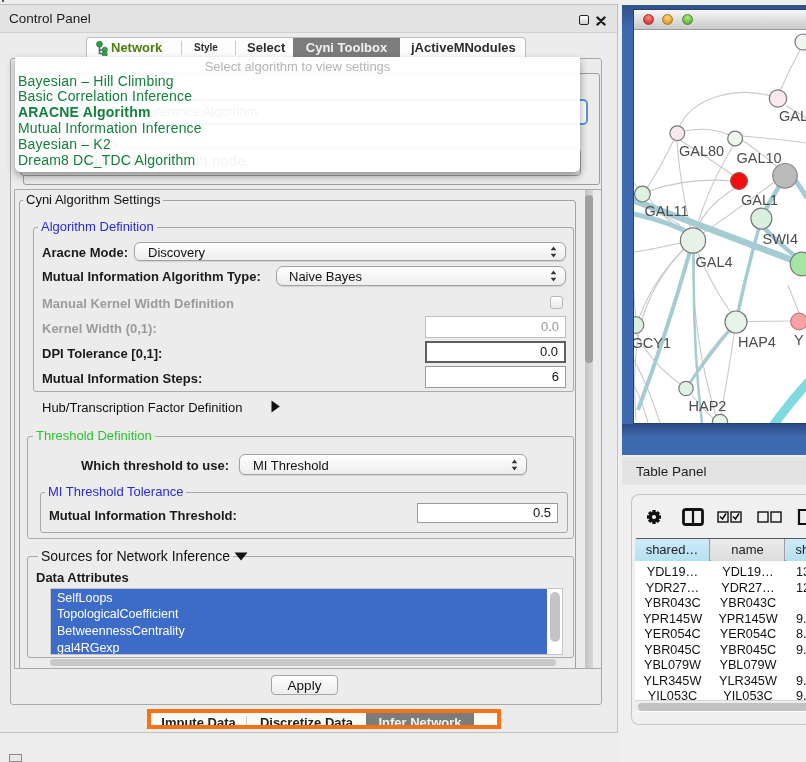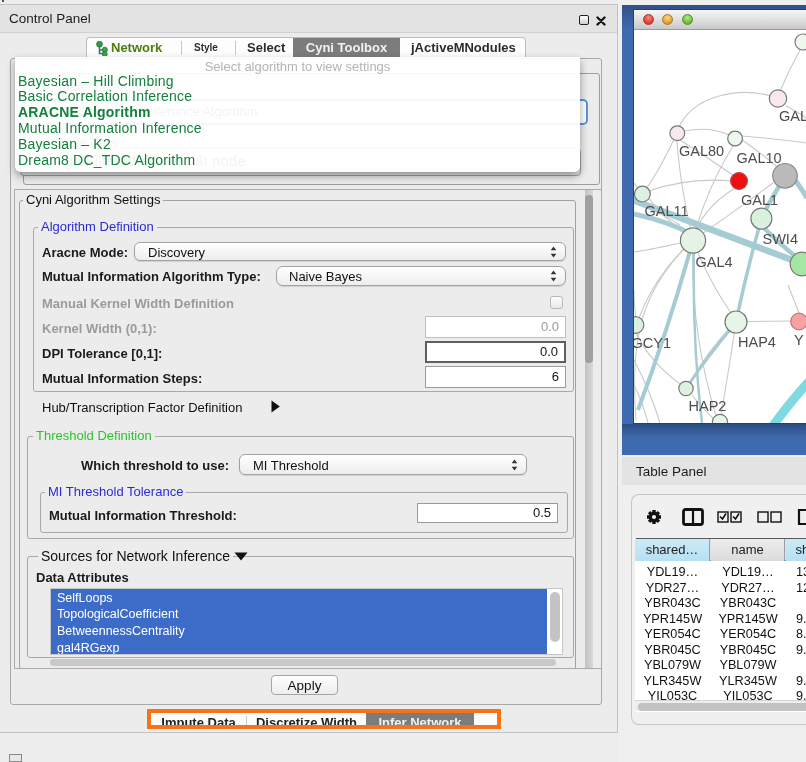--- a/index.html
+++ b/index.html
@@ -130,21 +130,21 @@
       <div class="abs" style="left:570px; top:0; width:8px; height:480px; background:linear-gradient(90deg,#c2c2c2,#d8d8d8);"></div>
       <div class="abs" style="left:570px; top:5px; width:8px; height:168px; background:#9f9f9f; border-radius:4px;"></div>
     </div>
 
     <div class="abs" style="left:260px; top:616px; width:67px; height:20px; border:1px solid #a5a5a5; border-radius:4px; background:linear-gradient(#ffffff,#ededed); text-align:center; line-height:19px; font-size:13.5px; color:#111;">Apply</div>
   </div>
 
   <div class="abs" style="left:147px; top:704px; width:354px; height:20px; background:#fbfbfb; border:4px solid #f97316; border-radius:0; overflow:hidden;">
     <div class="abs" style="left:0; top:0; width:95px; height:20px; text-align:center; line-height:19px; font-size:13px; font-weight:bold; color:#222;">Impute Data</div>
     <div class="abs" style="left:95px; top:3px; height:14px; width:1px; background:#c9c9c9;"></div>
-    <div class="abs" style="left:96px; top:0; width:119px; height:20px; text-align:center; line-height:19px; font-size:13px; font-weight:bold; color:#222;">Discretize Width</div>
+    <div class="abs" style="left:96px; top:0; width:119px; height:20px; text-align:center; line-height:19px; font-size:13px; font-weight:bold; color:#222;">Discretize Data</div>
     <div class="abs" style="left:215px; top:0; width:108px; height:20px; background:#7c7c7c; text-align:center; line-height:19px; font-size:13px; font-weight:bold; color:#f1f1f1;">Infer Network</div>
   </div>
 </div>
 
 <div class="abs" style="left:2px; top:0; width:2px; height:2px; background:#555;"></div>
 <div class="abs" style="left:9px; top:754px; width:13px; height:8px; border:1px solid #8a8a8a; background:#e8e8e8;"></div>
 
 <div class="abs" id="rightside" style="left:618px; top:0; width:188px; height:762px; background:#efefef;">
 
   <div class="abs" style="left:4px; top:5px; width:184px; height:450px; background:linear-gradient(#32518a, #3e6bb0 26px, #3e6bb0);"></div>

